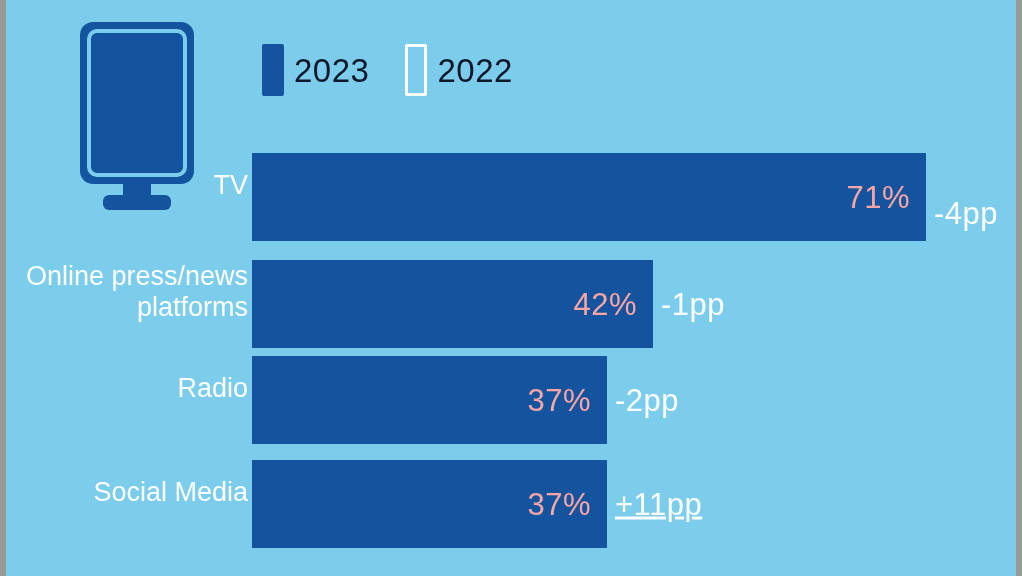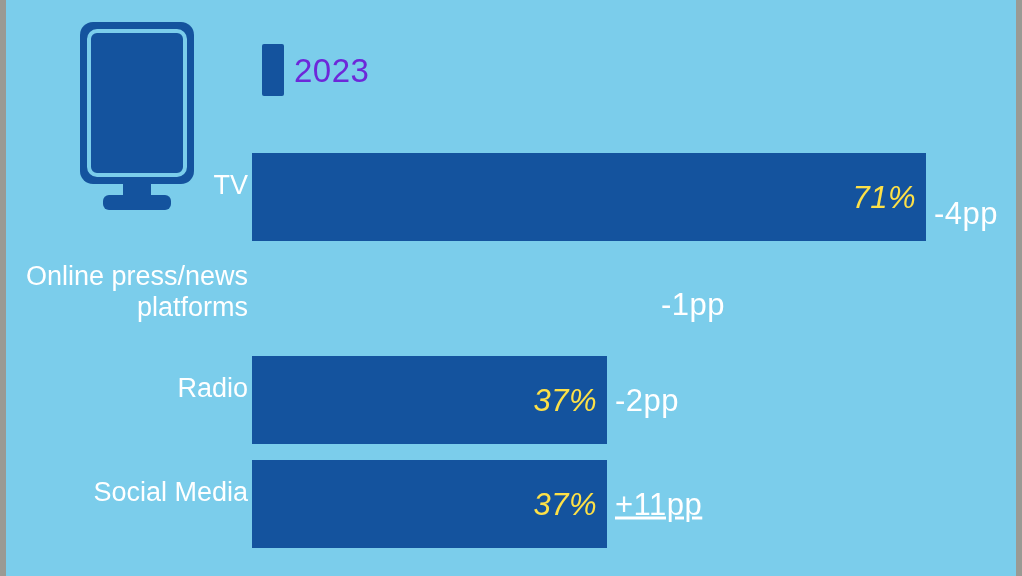--- a/index.html
+++ b/index.html
@@ -74,21 +74,21 @@
     border-radius: 2px;
   }
   .legend-swatch.filled {
     background: #14539e;
   }
   .legend-swatch.outline {
     background: transparent;
     border: 3px solid #ffffff;
   }
   .legend-label {
-    color: #6d28d9;
+    color: #0f172a;
     font-size: 33px;
     line-height: 1;
     letter-spacing: 0.5px;
   }
 
   
   .bar-row {
     position: absolute;
     left: 0;
     width: 1010px;
@@ -117,26 +117,25 @@
     position: absolute;
     left: 0;
     top: 0;
     height: 88px;
     background: #14539e;
     display: flex;
     align-items: center;
     justify-content: flex-end;
   }
   .bar-value {
-    color: #fde047;
+    color: #fca5a5;
     font-size: 31px;
     line-height: 1;
-    padding-right: 10px;
+    padding-right: 16px;
     letter-spacing: 0.5px;
-    font-style: italic;
   }
   .bar-delta {
     position: absolute;
     top: 50%;
     transform: translateY(-50%);
     color: #ffffff;
     font-size: 31px;
     line-height: 1;
     white-space: nowrap;
     letter-spacing: 0.5px;
@@ -159,36 +158,43 @@
         <rect x="45" y="160" width="28" height="18" fill="#14539e"></rect>
         <rect x="25" y="175" width="68" height="15" rx="6" ry="6" fill="#14539e"></rect>
       </svg>
     </div>
 
     <div id="legend">
       <div class="legend-item">
         <span class="legend-swatch filled"></span>
         <span class="legend-label">2023</span>
       </div>
+      <div class="legend-item">
+        <span class="legend-swatch outline"></span>
+        <span class="legend-label">2022</span>
+      </div>
     </div>
 
     <div class="bar-row" id="row-0" style="top: 153px;">
       <div class="cat-label">TV</div>
       <div class="bar-track">
         <div class="bar-fill" id="fill-0" style="width: 674px;">
           <span class="bar-value">71%</span>
         </div>
         <span class="bar-delta" id="delta-0" style="left: 682px; margin-top: 16px;">-4pp</span>
       </div>
     </div>
 
     <div class="bar-row" id="row-1" style="top: 260px;">
       <div class="cat-label">Online press/news
 platforms</div>
       <div class="bar-track">
+        <div class="bar-fill" id="fill-1" style="width: 401px;">
+          <span class="bar-value">42%</span>
+        </div>
         <span class="bar-delta" id="delta-1" style="left: 409px;">-1pp</span>
       </div>
     </div>
 
     <div class="bar-row" id="row-2" style="top: 356px;">
       <div class="cat-label">Radio</div>
       <div class="bar-track">
         <div class="bar-fill" id="fill-2" style="width: 355px;">
           <span class="bar-value">37%</span>
         </div>

